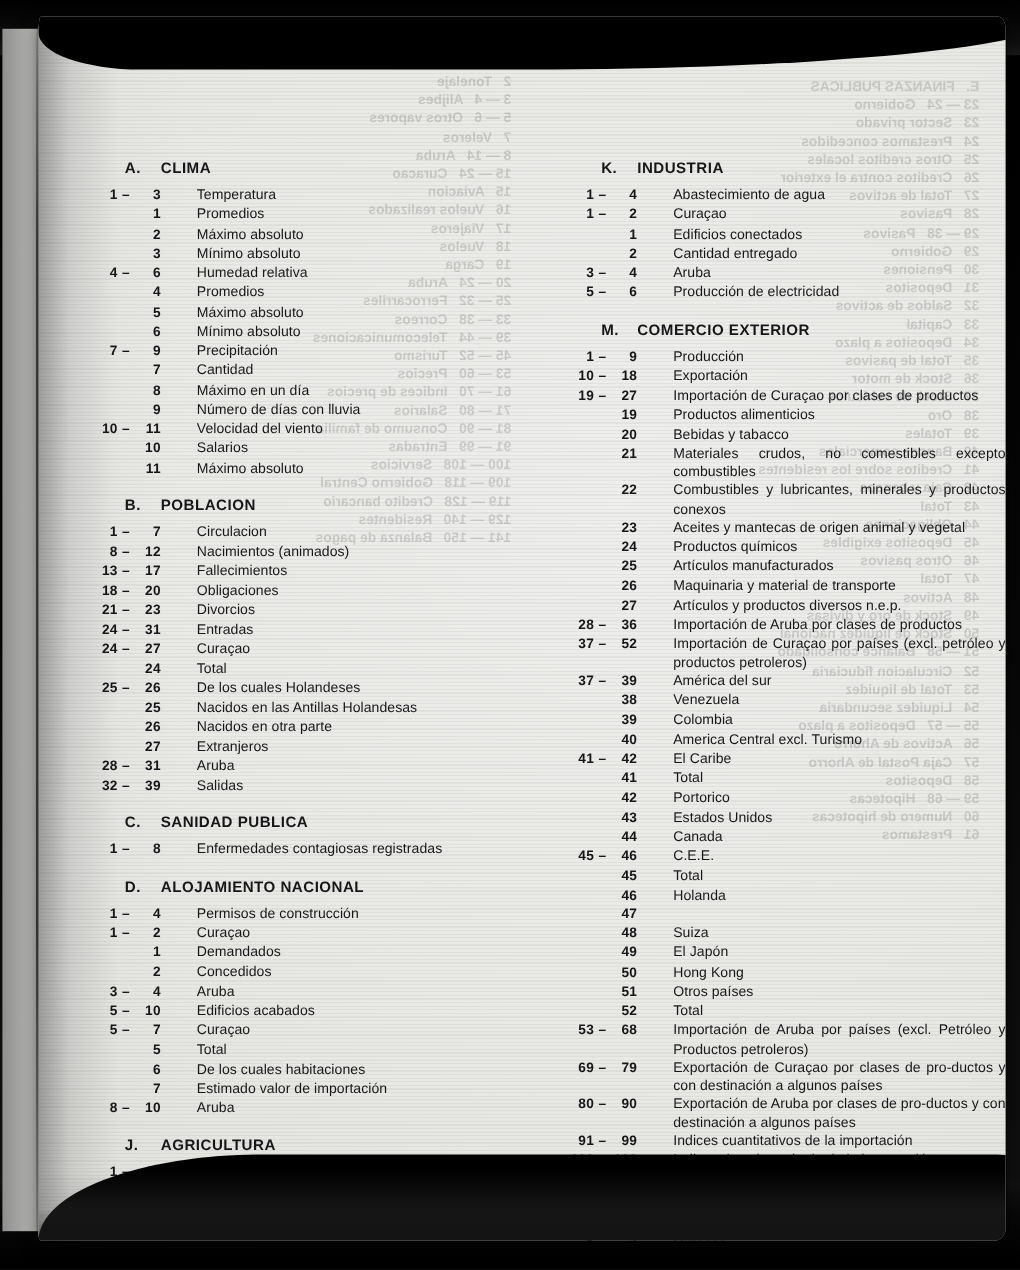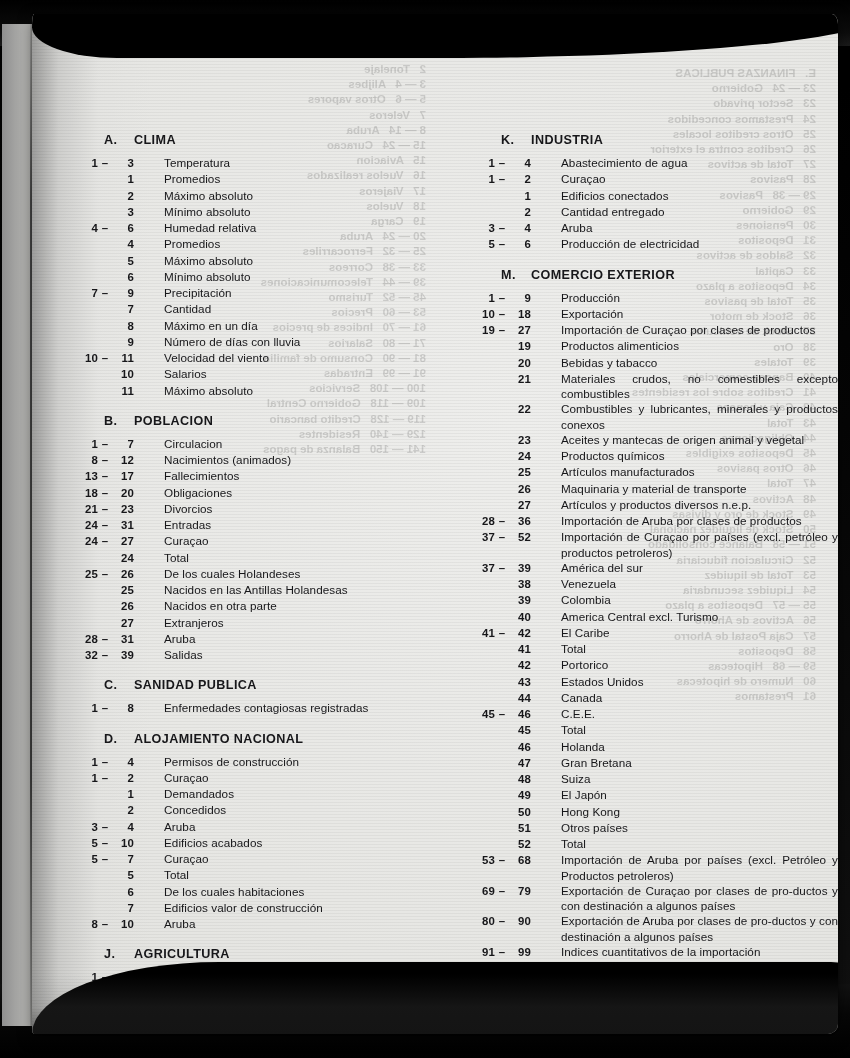--- a/index.html
+++ b/index.html
@@ -490,21 +490,21 @@
                 <div class="row">
                   <span class="num single"><span class="from"></span><span class="dash"></span><span class="to">5</span></span>
                   <span class="label">Total</span>
                 </div>
                 <div class="row">
                   <span class="num single"><span class="from"></span><span class="dash"></span><span class="to">6</span></span>
                   <span class="label">De los cuales habitaciones</span>
                 </div>
                 <div class="row">
                   <span class="num single"><span class="from"></span><span class="dash"></span><span class="to">7</span></span>
-                  <span class="label">Edificios valor de construcción</span>
+                  <span class="label">Estimado valor de importación</span>
                 </div>
                 <div class="row">
                   <span class="num"><span class="from">8</span><span class="dash">–</span><span class="to">10</span></span>
                   <span class="label">Aruba</span>
                 </div>
               </div>
             </div>
             <div class="section">
               <div class="sec-head">
                 <span class="sec-letter">J.</span>
@@ -668,21 +668,20 @@
                 <div class="row">
                   <span class="num single"><span class="from"></span><span class="dash"></span><span class="to">45</span></span>
                   <span class="label">Total</span>
                 </div>
                 <div class="row">
                   <span class="num single"><span class="from"></span><span class="dash"></span><span class="to">46</span></span>
                   <span class="label">Holanda</span>
                 </div>
                 <div class="row">
                   <span class="num single"><span class="from"></span><span class="dash"></span><span class="to">47</span></span>
-                  <span class="label">Gran Bretana</span>
                 </div>
                 <div class="row">
                   <span class="num single"><span class="from"></span><span class="dash"></span><span class="to">48</span></span>
                   <span class="label">Suiza</span>
                 </div>
                 <div class="row">
                   <span class="num single"><span class="from"></span><span class="dash"></span><span class="to">49</span></span>
                   <span class="label">El Japón</span>
                 </div>
                 <div class="row">

